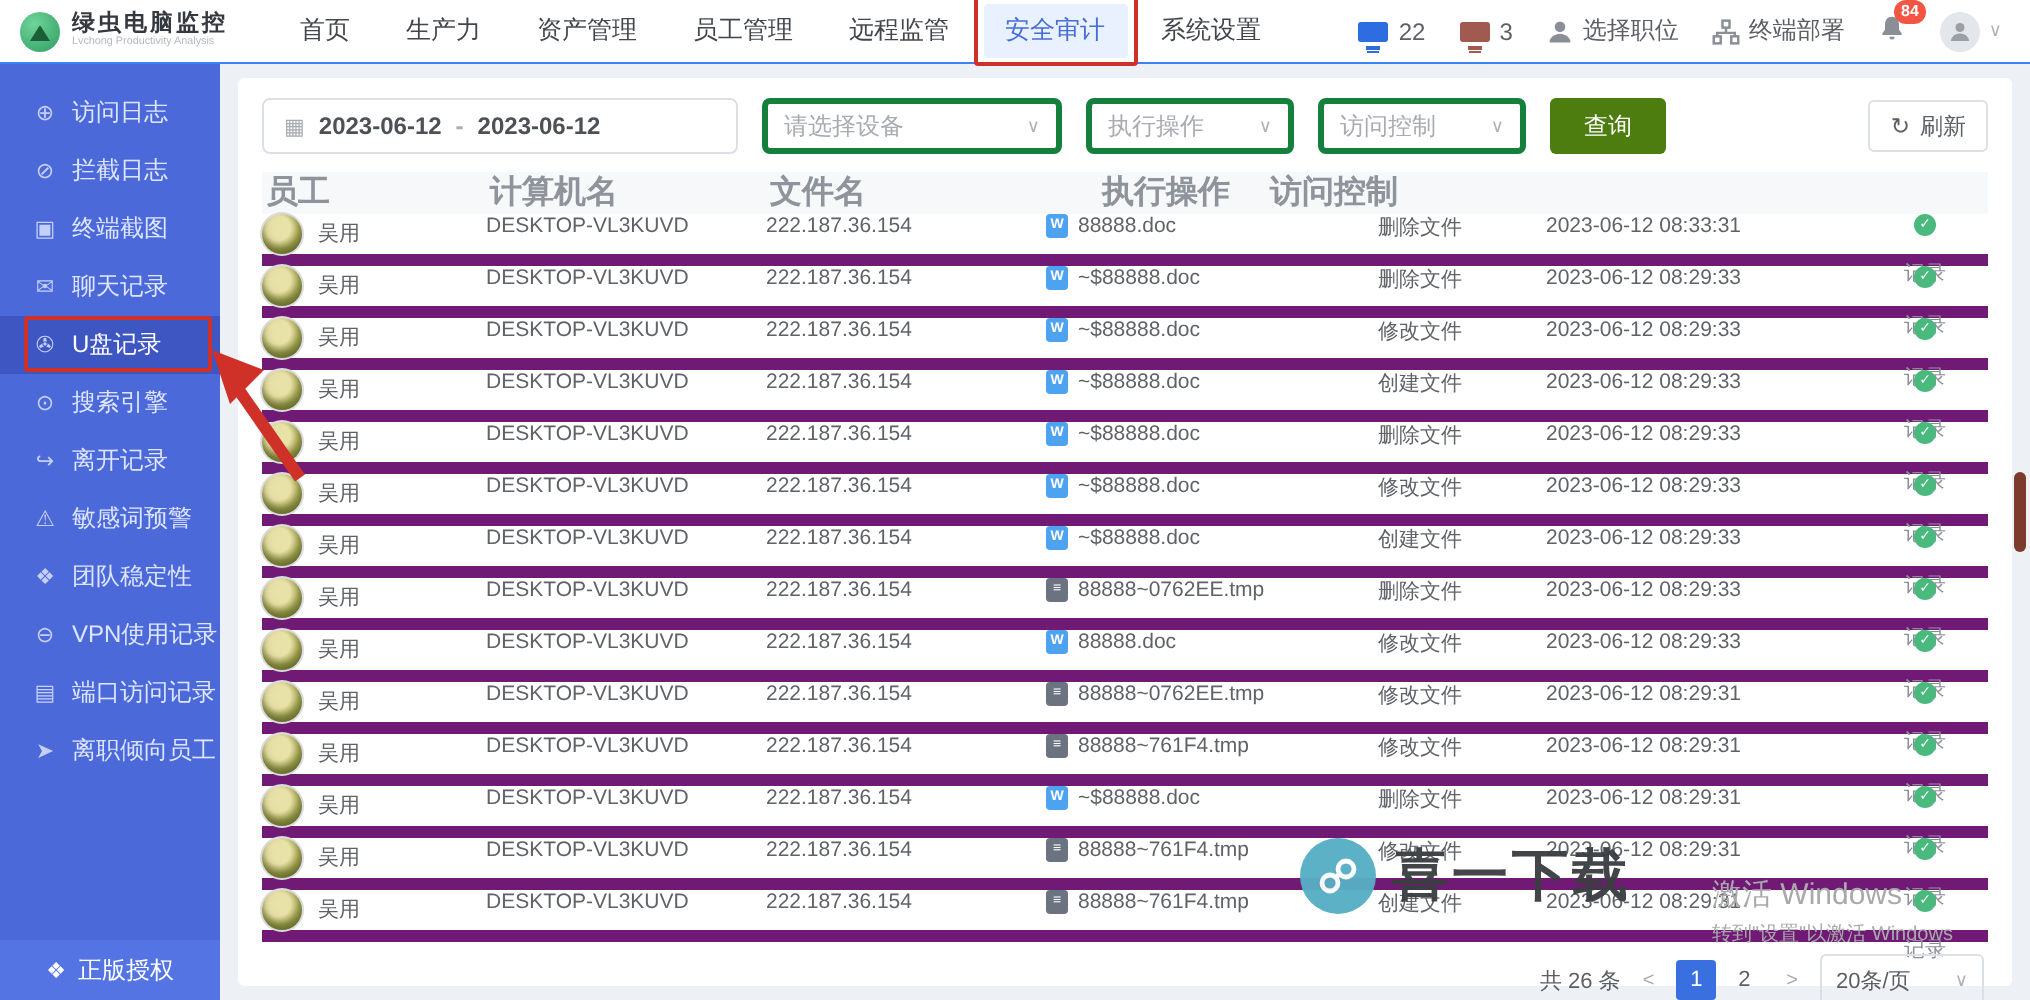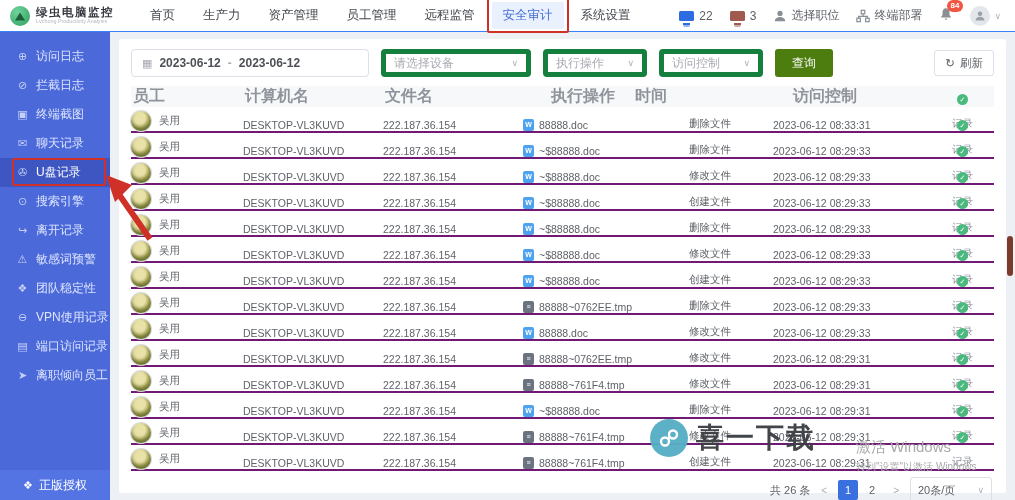--- a/index.html
+++ b/index.html
@@ -44,30 +44,30 @@
   .license .s-icon { font-size:11px; }
 
   
   .main { flex:1; background:#edf0f5; padding:7px 9px; position:relative; }
   .panel { background:#fff; border-radius:3px; height:100%; padding:10px 12px 6px; display:flex; flex-direction:column; }
 
   
   .filters { display:flex; align-items:center; gap:12px; margin-bottom:9px; }
   .date-range { display:flex; align-items:center; gap:7px; height:28px; border:1px solid #dcdfe6; border-radius:4px; padding:0 10px; width:238px; font-size:12px; color:#4d5156; font-weight:bold; }
   .cal-ico { color:#a8abb2; font-size:11px; font-weight:normal; }
-  .sel { display:flex; align-items:center; justify-content:space-between; height:28px; border:5px solid #15803d; border-radius:4px; padding:0 8px; font-size:12px; color:#a8abb2; cursor:pointer; }
+  .sel { display:flex; align-items:center; justify-content:space-between; height:28px; border:3px solid #15803d; border-radius:4px; padding:0 8px; font-size:12px; color:#a8abb2; cursor:pointer; }
   .sel.w-lg { width:150px; } .sel.w-sm { width:104px; }
   .btn-primary { height:28px; padding:0 17px; background:#4d7c0f; color:#fff; font-size:12px; border:none; border-radius:3px; cursor:pointer; }
   .btn-refresh { margin-left:auto; height:26px; display:flex; align-items:center; gap:5px; border:1px solid #dcdfe6; border-radius:3px; padding:0 10px; font-size:11.5px; color:#5c6066; background:#fff; cursor:pointer; }
 
   
   .thead { display:flex; align-items:center; height:24px; background:#f7f8fa; font-size:16px; color:#8f949c; font-weight:bold; }
   .thead > div { padding-left:2px; }
   .tbody { }
-  .trow { display:flex; align-items:flex-end; height:26px; border-bottom:2px solid #701a75; font-size:10.5px; color:#5f6368; }
+  .trow { display:flex; align-items:flex-start; height:26px; border-bottom:6px solid #701a75; font-size:10.5px; color:#5f6368; }
   .c0{width:112px;flex-shrink:0;} .c1{width:140px;flex-shrink:0;} .c2{width:140px;flex-shrink:0;}
   .c3{width:166px;flex-shrink:0;} .c4{width:84px;flex-shrink:0;} .c5{width:158px;flex-shrink:0;} .c6{flex:1;}
   .emp-cell { display:flex; align-items:center; gap:8px; }
   .avatar { width:20px; height:20px; border-radius:50%; flex-shrink:0; background:radial-gradient(circle at 40% 35%, #e9e2a8 0 35%, #a8a855 60%, #7c8638 100%); box-shadow:inset 0 -3px 4px rgba(60,70,20,.55), 0 0 0 1px #d8dadf; }
   .file-cell { display:flex; align-items:center; gap:5px; }
   .f-ico { width:11px; height:12px; border-radius:2px; color:#fff; font-size:7px; line-height:12px; text-align:center; flex-shrink:0; font-weight:bold; }
   .f-ico.doc { background:#4da3f0; }
   .f-ico.tmp { background:#6b7380; }
   .ctrl-cell { display:flex; align-items:center; gap:12px;flex-direction:column; }
   .ok-dot { width:11px; height:11px; border-radius:50%; background:#49b97e; color:#fff; font-size:7px; line-height:11px; text-align:center; flex-shrink:0; }
@@ -243,21 +243,20 @@
             <span>↻</span>
             <span>刷新</span>
           </button>
         </div>
 
         <div class="thead">
             <div class="c0">员工</div>
             <div class="c1">计算机名</div>
             <div class="c3 file-cell">文件名</div>
             <div class="c4">执行操作</div>
-            <div class="c5">时间</div>
             <div class="c6">访问控制</div>
           </div>
         <div class="tbody">
             <div class="trow">
     <div class="c0 emp-cell">
       <span class="avatar"></span>
       <span>吴用</span>
     </div>
     <div class="c1">DESKTOP-VL3KUVD</div>
     <div class="c2">222.187.36.154</div>

